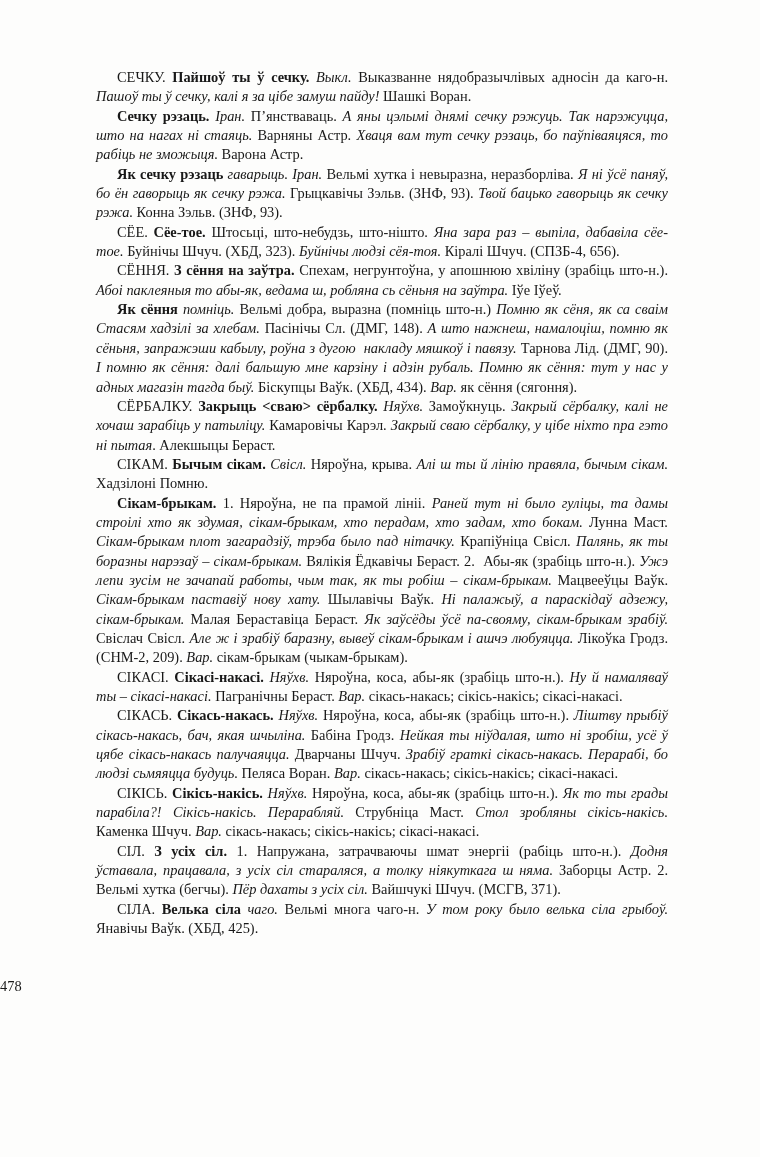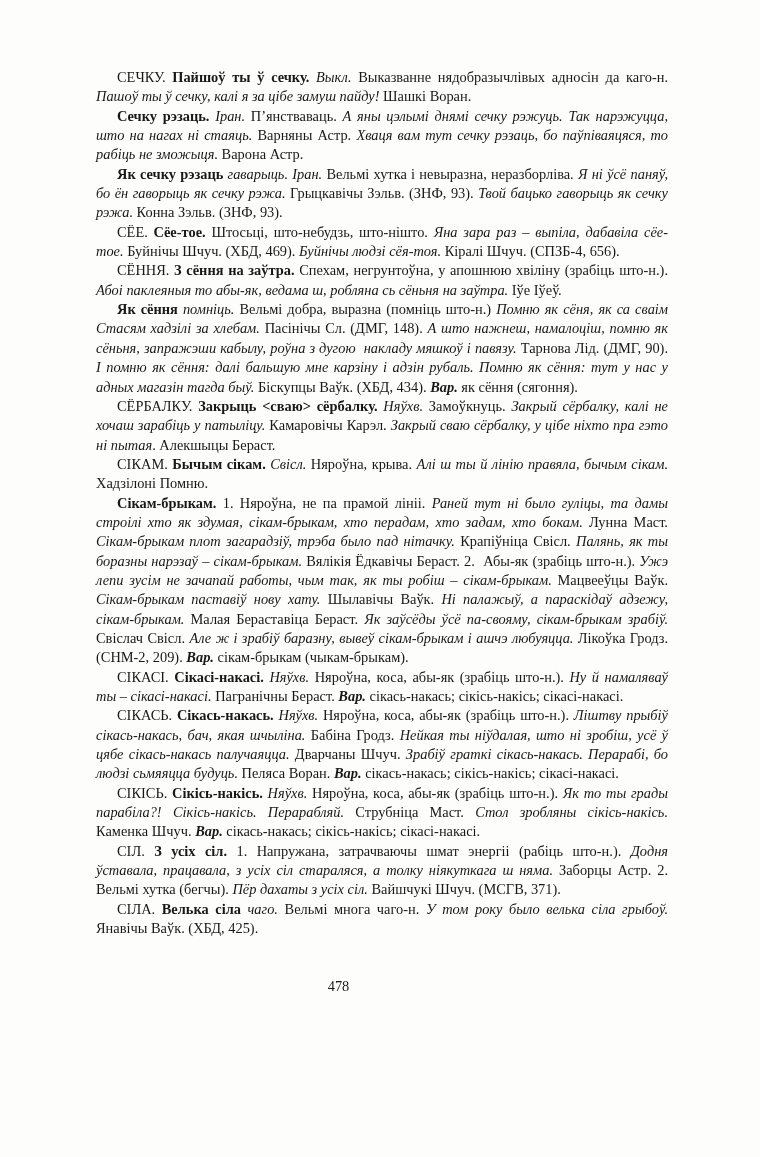--- a/index.html
+++ b/index.html
@@ -31,42 +31,42 @@
     padding: 0;
     text-align: justify;
     text-justify: inter-word;
     font-size: 14.4px;
     line-height: 19.35px;
     text-indent: 21px;
     hyphens: none;
   }
   .b { font-weight: bold; }
   .i { font-style: italic; }
-  .bi { font-weight: bold; font-style: italic; }
+  .bi { font-weight: normal; font-style: italic; }
   #page-number {
     position: absolute;
     left: 0;
     top: 978px;
     width: 677px;
-    text-align: center;
+    text-align: left;
     font-size: 14.4px;
   }
   
   .run { white-space: pre-wrap; }
 </style>
 </head>
 <body style="color: rgb(24, 24, 24);">
 
 <div id="page" style="background: rgb(253, 253, 252);">
 
   <div id="text-column">
       <p class="entry"><span class="run ">СЕЧКУ. </span><span class="run b">Пайшоў ты ў сечку. </span><span class="run i">Выкл. </span><span class="run ">Выказванне нядобразычлівых адносін да каго-н. </span><span class="run i">Пашоў ты ў сечку, калі я за цібе замуш пайду! </span><span class="run ">Шашкі Воран.</span></p>
       <p class="entry"><span class="run b">Сечку рэзаць. </span><span class="run i">Іран. </span><span class="run ">П’янстваваць. </span><span class="run i">А яны цэлымі днямі сечку рэжуць. Так нарэжуцца, што на нагах ні стаяць. </span><span class="run ">Варняны Астр. </span><span class="run i">Хваця вам тут сечку рэзаць, бо паўпіваяцяся, то рабіць не зможыця. </span><span class="run ">Варона Астр.</span></p>
       <p class="entry"><span class="run b">Як сечку рэзаць </span><span class="run i">гаварыць. Іран. </span><span class="run ">Вельмі хутка і невыразна, неразборліва. </span><span class="run i">Я ні ўсё паняў, бо ён гаворыць як сечку рэжа. </span><span class="run ">Грыцкавічы Зэльв. (ЗНФ, 93). </span><span class="run i">Твой бацько гаворыць як сечку рэжа. </span><span class="run ">Конна Зэльв. (ЗНФ, 93).</span></p>
-      <p class="entry"><span class="run ">СЁЕ. </span><span class="run b">Сёе-тое. </span><span class="run ">Штосьці, што-небудзь, што-нішто. </span><span class="run i">Яна зара раз – выпіла, дабавіла сёе-тое. </span><span class="run ">Буйнічы Шчуч. (ХБД, 469). </span><span class="run i">Буйнічы людзі сёя-тоя. </span><span class="run ">Кіралі Шчуч. (СПЗБ-4, 656).</span></p>
+      <p class="entry"><span class="run ">СЁЕ. </span><span class="run b">Сёе-тое. </span><span class="run ">Штосьці, што-небудзь, што-нішто. </span><span class="run i">Яна зара раз – выпіла, дабавіла сёе-тое. </span><span class="run ">Буйнічы Шчуч. (ХБД, 323). </span><span class="run i">Буйнічы людзі сёя-тоя. </span><span class="run ">Кіралі Шчуч. (СПЗБ-4, 656).</span></p>
       <p class="entry"><span class="run ">СЁННЯ. </span><span class="run b">З сёння на заўтра. </span><span class="run ">Спехам, негрунтоўна, у апошнюю хвіліну (зрабіць што-н.). </span><span class="run i">Абоі паклеяныя то абы-як, ведама ш, робляна сь сёньня на заўтра. </span><span class="run ">Іўе Іўеў.</span></p>
       <p class="entry"><span class="run b">Як сёння </span><span class="run i">помніць. </span><span class="run ">Вельмі добра, выразна (помніць што-н.) </span><span class="run i">Помню як сёня, як са сваім Стасям хадзілі за хлебам. </span><span class="run ">Пасінічы Сл. (ДМГ, 148). </span><span class="run i">А што нажнеш, намалоціш, помню як сёньня, запражэши кабылу, роўна з дугою  накладу мяшкоў і павязу. </span><span class="run ">Тарнова Лід. (ДМГ, 90). </span><span class="run i">І помню як сёння: далі бальшую мне карзіну і адзін рубаль. Помню як сёння: тут у нас у адных магазін тагда быў. </span><span class="run ">Біскупцы Ваўк. (ХБД, 434). </span><span class="run bi">Вар. </span><span class="run ">як сёння (сягоння).</span></p>
       <p class="entry"><span class="run ">СЁРБАЛКУ. </span><span class="run b">Закрыць &lt;сваю&gt; сёрбалку. </span><span class="run i">Няўхв. </span><span class="run ">Замоўкнуць. </span><span class="run i">Закрый сёрбалку, калі не хочаш зарабіць у патыліцу. </span><span class="run ">Камаровічы Карэл. </span><span class="run i">Закрый сваю сёрбалку, у цібе ніхто пра гэто ні пытая</span><span class="run ">. Алекшыцы Бераст.</span></p>
       <p class="entry"><span class="run ">СІКАМ. </span><span class="run b">Бычым сікам. </span><span class="run i">Свісл. </span><span class="run ">Няроўна, крыва. </span><span class="run i">Алі ш ты й лінію правяла, бычым сікам. </span><span class="run ">Хадзілоні Помню.</span></p>
       <p class="entry"><span class="run b">Сікам-брыкам. </span><span class="run ">1. Няроўна, не па прамой лініі. </span><span class="run i">Раней тут ні было гуліцы, та дамы строілі хто як здумая, сікам-брыкам, хто перадам, хто задам, хто бокам. </span><span class="run ">Лунна Маст. </span><span class="run i">Сікам-брыкам плот загарадзіў, трэба было пад нітачку. </span><span class="run ">Крапіўніца Свісл. </span><span class="run i">Палянь, як ты боразны нарэзаў – сікам-брыкам. </span><span class="run ">Вялікія Ёдкавічы Бераст. 2.  Абы-як (зрабіць што-н.). </span><span class="run i">Ужэ лепи зусім не зачапай работы, чым так, як ты робіш – сікам-брыкам. </span><span class="run ">Мацвееўцы Ваўк. </span><span class="run i">Сікам-брыкам паставіў нову хату. </span><span class="run ">Шылавічы Ваўк. </span><span class="run i">Ні палажыў, а параскідаў адзежу, сікам-брыкам. </span><span class="run ">Малая Бераставіца Бераст. </span><span class="run i">Як заўсёды ўсё па-свояму, сікам-брыкам зрабіў. </span><span class="run ">Свіслач Свісл. </span><span class="run i">Але ж і зрабіў баразну, вывеў сікам-брыкам і ашчэ любуяцца. </span><span class="run ">Лікоўка Гродз. (СНМ-2, 209). </span><span class="run bi">Вар. </span><span class="run ">сікам-брыкам (чыкам-брыкам).</span></p>
       <p class="entry"><span class="run ">СІКАСІ. </span><span class="run b">Сікасі-накасі. </span><span class="run i">Няўхв. </span><span class="run ">Няроўна, коса, абы-як (зрабіць што-н.). </span><span class="run i">Ну й намаляваў ты – сікасі-накасі. </span><span class="run ">Пагранічны Бераст. </span><span class="run bi">Вар. </span><span class="run ">сікась-накась; сікісь-накісь; сікасі-накасі.</span></p>
       <p class="entry"><span class="run ">СІКАСЬ. </span><span class="run b">Сікась-накась. </span><span class="run i">Няўхв. </span><span class="run ">Няроўна, коса, абы-як (зрабіць што-н.). </span><span class="run i">Ліштву прыбіў сікась-накась, бач, якая шчыліна. </span><span class="run ">Бабіна Гродз. </span><span class="run i">Нейкая ты ніўдалая, што ні зробіш, усё ў цябе сікась-накась палучаяцца. </span><span class="run ">Дварчаны Шчуч. </span><span class="run i">Зрабіў граткі сікась-накась. Перарабі, бо людзі сьмяяцца будуць. </span><span class="run ">Пеляса Воран. </span><span class="run bi">Вар. </span><span class="run ">сікась-накась; сікісь-накісь; сікасі-накасі.</span></p>
       <p class="entry"><span class="run ">СІКІСЬ. </span><span class="run b">Сікісь-накісь. </span><span class="run i">Няўхв. </span><span class="run ">Няроўна, коса, абы-як (зрабіць што-н.). </span><span class="run i">Як то ты грады парабіла?! Сікісь-накісь. Перарабляй. </span><span class="run ">Струбніца Маст. </span><span class="run i">Стол зробляны сікісь-накісь. </span><span class="run ">Каменка Шчуч. </span><span class="run bi">Вар. </span><span class="run ">сікась-накась; сікісь-накісь; сікасі-накасі.</span></p>
       <p class="entry"><span class="run ">СІЛ. </span><span class="run b">З усіх сіл. </span><span class="run ">1. Напружана, затрачваючы шмат энергіі (рабіць што-н.). </span><span class="run i">Додня ўставала, працавала, з усіх сіл стараляся, а толку ніякуткага ш няма. </span><span class="run ">Заборцы Астр. 2. Вельмі хутка (бегчы). </span><span class="run i">Пёр дахаты з усіх сіл. </span><span class="run ">Вайшчукі Шчуч. (МСГВ, 371).</span></p>
       <p class="entry"><span class="run ">СІЛА. </span><span class="run b">Велька сіла </span><span class="run i">чаго. </span><span class="run ">Вельмі многа чаго-н. </span><span class="run i">У том року было велька сіла грыбоў. </span><span class="run ">Янавічы Ваўк. (ХБД, 425).</span></p>

